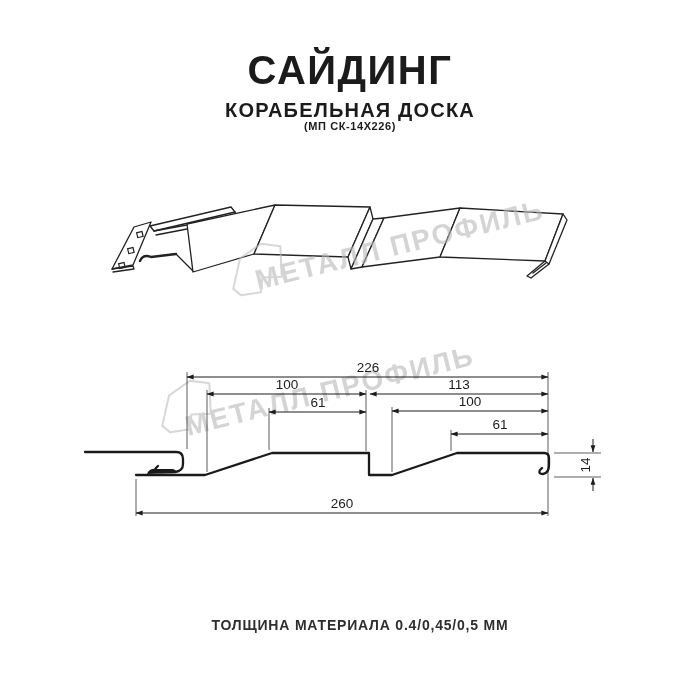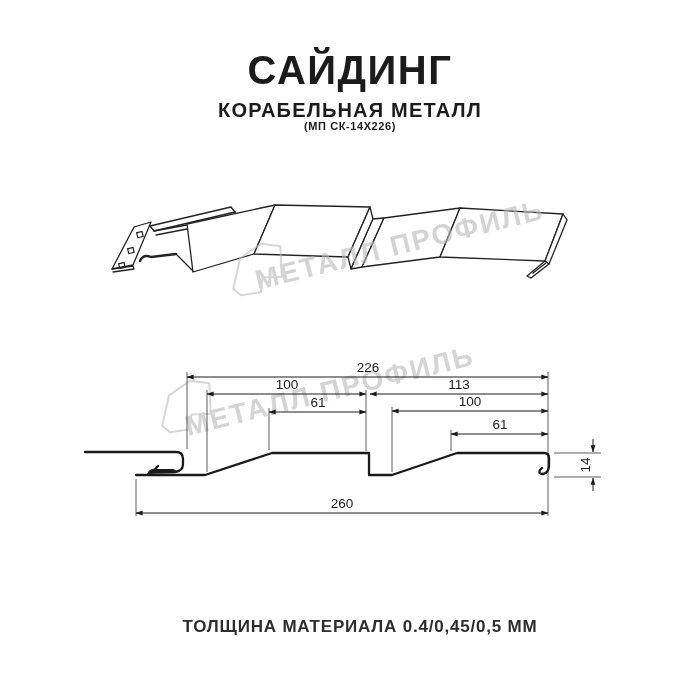--- a/index.html
+++ b/index.html
@@ -4,40 +4,40 @@
 <style>
   html,body{margin:0;padding:0;}
   body{width:700px;height:700px;background:#ffffff;position:relative;overflow:hidden;
        font-family:"Liberation Sans", sans-serif;}
   .page{position:absolute;inset:0;width:700px;height:560px;}
   .hdr{position:absolute;left:0;right:0;text-align:center;color:#1b1b1b;}
   .title{top:48px;font-size:40px;font-weight:800;letter-spacing:1.5px;}
   .subtitle{top:99px;font-size:20px;font-weight:700;letter-spacing:1.2px;}
   .code{top:120px;font-size:11px;font-weight:700;letter-spacing:.6px;}
   .footer{position:absolute;left:0;right:0;top:617px;text-align:center;
-          font-size:17px;font-weight:700;letter-spacing:.8px;color:#2e2e2e;margin-left:20px;}
+          font-size:14px;font-weight:700;letter-spacing:.8px;color:#2e2e2e;margin-left:20px;}
   svg{position:absolute;left:0;top:0;}
   .face{fill:#ffffff;stroke:#222222;stroke-width:1.3;stroke-linejoin:round;}
   .ln3d{fill:none;stroke:#222222;stroke-width:1.3;stroke-linecap:round;stroke-linejoin:round;}
   .hole{fill:none;stroke:#222222;stroke-width:1.2;}
   .wm{opacity:.6;}
   .wmtxt{fill:#b9b9b9;font-size:28px;font-weight:700;letter-spacing:2px;}
   .wmlogo{fill:none;stroke:#bdbdbd;stroke-width:2;stroke-linejoin:round;}
   .prof{fill:none;stroke:#1a1a1a;stroke-width:2.3;stroke-linecap:round;stroke-linejoin:round;}
   .ext{stroke:#4a4a4a;stroke-width:.9;fill:none;}
   .dim{stroke:#1c1c1c;stroke-width:1;fill:none;}
   .dimlbl{fill:#1c1c1c;font-size:13.5px;font-weight:400;}
 </style>
 </head>
 <body>
 
 <div class="page">
 
   <div class="hdr title">САЙДИНГ</div>
-  <div class="hdr subtitle">КОРАБЕЛЬНАЯ МЕТАЛЛ</div>
+  <div class="hdr subtitle">КОРАБЕЛЬНАЯ ДОСКА</div>
   <div class="hdr code">(МП СК-14Х226)</div>
 
   <svg width="700" height="700" viewBox="0 0 700 700">
     <defs>
       <marker id="ar" viewBox="0 0 10 10" refX="9.5" refY="5" markerWidth="10" markerHeight="7" orient="auto-start-reverse">
         <path d="M0,1.6 L10,5 L0,8.4 Z" fill="#1c1c1c"></path>
       </marker>
     </defs>
 
     <g>

